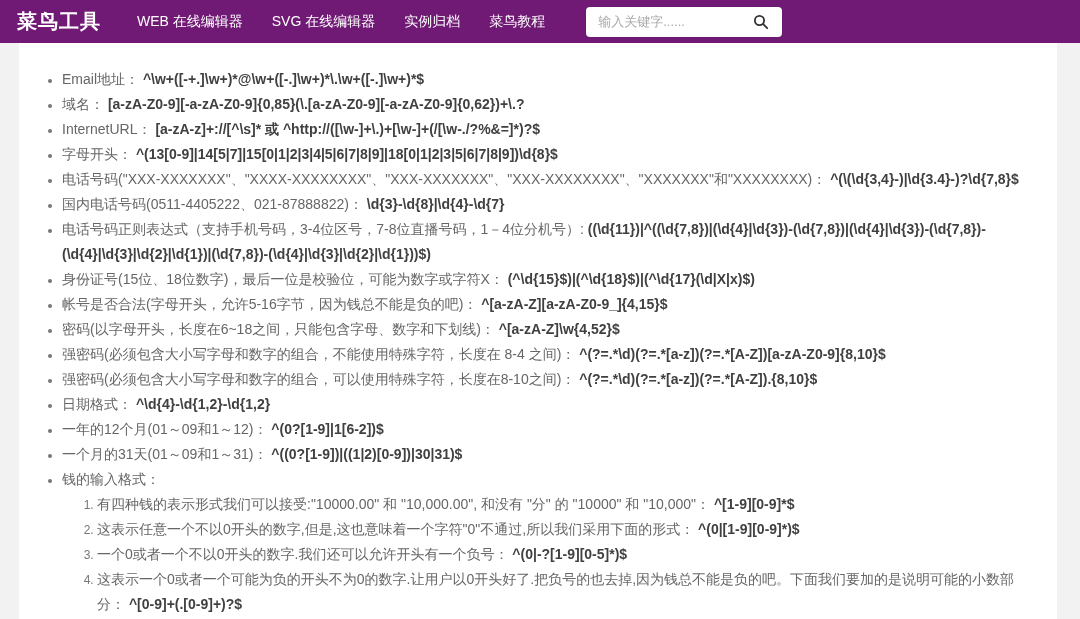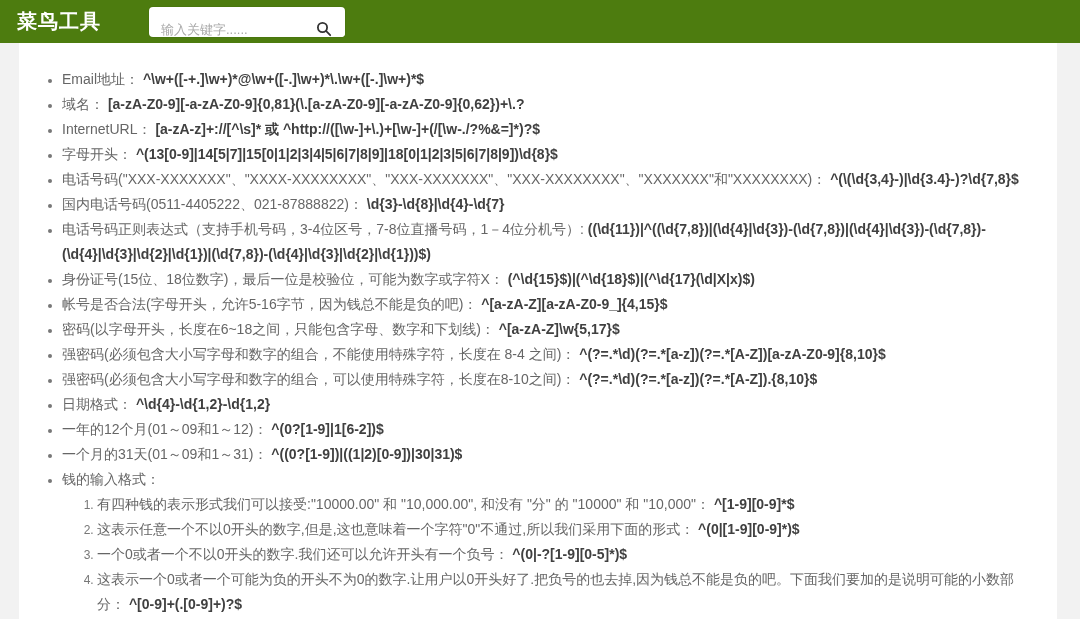--- a/index.html
+++ b/index.html
@@ -4,36 +4,36 @@
 <style>
   html,body{margin:0;padding:0;}
   body{
     width:1080px;height:619px;overflow:hidden;
     background:#f2f2f2;
     font-family:"Liberation Sans","DejaVu Sans",sans-serif;
     -webkit-font-smoothing:antialiased;
   }
   
   .topbar{
-    height:43px;background:#4d7c0f;
+    height:43px;background:#701a75;
     display:flex;align-items:center;
     padding:0 0 0 17px;box-sizing:border-box;
   }
   .logo{
     color:#ffffff;font-size:20px;font-weight:bold;
     letter-spacing:1px;margin-right:36px;cursor:pointer;white-space:nowrap;
   }
   .nav{display:flex;align-items:center;}
   .nav a{
     color:#ffffff;font-size:14px;text-decoration:none;
     margin-right:29px;white-space:nowrap;cursor:pointer;
   }
   .searchbox{
     margin-left:12px;height:30px;background:#ffffff;
-    border-radius:4px;display:flex;align-items:flex-end;overflow:hidden;
+    border-radius:4px;display:flex;align-items:center;overflow:hidden;
     box-shadow:0 0 0 1px rgba(0,0,0,0.04);
   }
   .searchbox input{
     border:none;outline:none;width:128px;padding:0 12px;
     font-size:13px;color:#333;background:transparent;
     font-family:"Liberation Sans","DejaVu Sans",sans-serif;
   }
   .searchbox input::placeholder{color:#a9a9a9;}
   .search-divider{width:1px;background:#e2e2e2;margin:0;}
   .search-btn{
@@ -57,46 +57,52 @@
     margin:0;padding:0 0 0 35px;list-style:decimal;
     color:#666666;font-size:14px;line-height:25px;
   }
   ol.money-list > li{margin:0;}
 </style>
 </head>
 <body>
 
 <header class="topbar">
   <div class="logo">菜鸟工具</div>
+  <nav class="nav">
+    <a href="#">WEB 在线编辑器</a>
+    <a href="#">SVG 在线编辑器</a>
+    <a href="#">实例归档</a>
+    <a href="#">菜鸟教程</a>
+  </nav>
   <div class="searchbox">
     <input type="text" placeholder="输入关键字......" style="">
     <span class="search-divider"></span>
     <button class="search-btn">
       <span style="display:flex;">
         <svg width="16" height="16" viewBox="0 0 16 16">
           <circle cx="6.5" cy="6.5" r="4.6" fill="none" stroke="#333" stroke-width="1.8"></circle>
           <line x1="10.2" y1="10.2" x2="14.2" y2="14.2" stroke="#333" stroke-width="1.8" stroke-linecap="round"></line>
         </svg>
       </span>
     </button>
   </div>
 </header>
 
 <main class="card">
   <ul class="regex-list" id="regex-list">
       <li><span class="">Email地址： </span><span class="rx">^\w+([-+.]\w+)*@\w+([-.]\w+)*\.\w+([-.]\w+)*$</span></li>
-      <li><span class="">域名： </span><span class="rx">[a-zA-Z0-9][-a-zA-Z0-9]{0,81}(\.[a-zA-Z0-9][-a-zA-Z0-9]{0,62})+\.?</span></li>
+      <li><span class="">域名： </span><span class="rx">[a-zA-Z0-9][-a-zA-Z0-9]{0,85}(\.[a-zA-Z0-9][-a-zA-Z0-9]{0,62})+\.?</span></li>
       <li><span class="">InternetURL： </span><span class="rx">[a-zA-z]+://[^\s]* 或 ^http://([\w-]+\.)+[\w-]+(/[\w-./?%&amp;=]*)?$</span></li>
       <li><span class="">字母开头： </span><span class="rx">^(13[0-9]|14[5|7]|15[0|1|2|3|4|5|6|7|8|9]|18[0|1|2|3|5|6|7|8|9])\d{8}$</span></li>
       <li><span class="">电话号码("XXX-XXXXXXX"、"XXXX-XXXXXXXX"、"XXX-XXXXXXX"、"XXX-XXXXXXXX"、"XXXXXXX"和"XXXXXXXX)： </span><span class="rx">^(\(\d{3,4}-)|\d{3.4}-)?\d{7,8}$</span></li>
       <li><span class="">国内电话号码(0511-4405222、021-87888822)： </span><span class="rx">\d{3}-\d{8}|\d{4}-\d{7}</span></li>
       <li><span class="">电话号码正则表达式（支持手机号码，3-4位区号，7-8位直播号码，1－4位分机号）: </span><span class="rx">((\d{11})|^((\d{7,8})|(\d{4}|\d{3})-(\d{7,8})|(\d{4}|\d{3})-(\d{7,8})-(\d{4}|\d{3}|\d{2}|\d{1})|(\d{7,8})-(\d{4}|\d{3}|\d{2}|\d{1}))$)</span></li>
       <li><span class="">身份证号(15位、18位数字)，最后一位是校验位，可能为数字或字符X： </span><span class="rx">(^\d{15}$)|(^\d{18}$)|(^\d{17}(\d|X|x)$)</span></li>
       <li><span class="">帐号是否合法(字母开头，允许5-16字节，因为钱总不能是负的吧)： </span><span class="rx">^[a-zA-Z][a-zA-Z0-9_]{4,15}$</span></li>
-      <li><span class="">密码(以字母开头，长度在6~18之间，只能包含字母、数字和下划线)： </span><span class="rx">^[a-zA-Z]\w{5,17}$</span></li>
+      <li><span class="">密码(以字母开头，长度在6~18之间，只能包含字母、数字和下划线)： </span><span class="rx">^[a-zA-Z]\w{4,52}$</span></li>
       <li><span class="">强密码(必须包含大小写字母和数字的组合，不能使用特殊字符，长度在 8-4 之间)： </span><span class="rx">^(?=.*\d)(?=.*[a-z])(?=.*[A-Z])[a-zA-Z0-9]{8,10}$</span></li>
       <li><span class="">强密码(必须包含大小写字母和数字的组合，可以使用特殊字符，长度在8-10之间)： </span><span class="rx">^(?=.*\d)(?=.*[a-z])(?=.*[A-Z]).{8,10}$</span></li>
       <li><span class="">日期格式： </span><span class="rx">^\d{4}-\d{1,2}-\d{1,2}</span></li>
       <li><span class="">一年的12个月(01～09和1～12)： </span><span class="rx">^(0?[1-9]|1[6-2])$</span></li>
       <li><span class="">一个月的31天(01～09和1～31)： </span><span class="rx">^((0?[1-9])|((1|2)[0-9])|30|31)$</span></li>
       <li><span class="">钱的输入格式：</span><ol class="money-list">
           <li><span class="">有四种钱的表示形式我们可以接受:"10000.00" 和 "10,000.00", 和没有 "分" 的 "10000" 和 "10,000"： </span><span class="rx">^[1-9][0-9]*$</span></li>
           <li><span class="">这表示任意一个不以0开头的数字,但是,这也意味着一个字符"0"不通过,所以我们采用下面的形式： </span><span class="rx">^(0|[1-9][0-9]*)$</span></li>
           <li><span class="">一个0或者一个不以0开头的数字.我们还可以允许开头有一个负号： </span><span class="rx">^(0|-?[1-9][0-5]*)$</span></li>
           <li><span class="">这表示一个0或者一个可能为负的开头不为0的数字.让用户以0开头好了.把负号的也去掉,因为钱总不能是负的吧。下面我们要加的是说明可能的小数部分： </span><span class="rx">^[0-9]+(.[0-9]+)?$</span></li>

